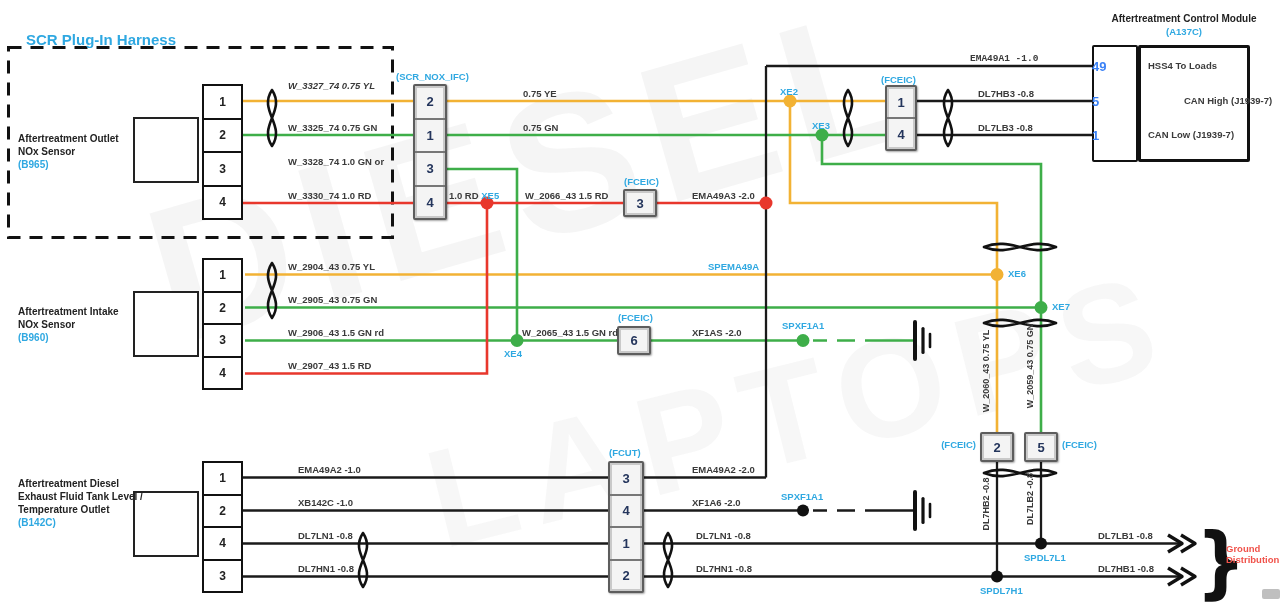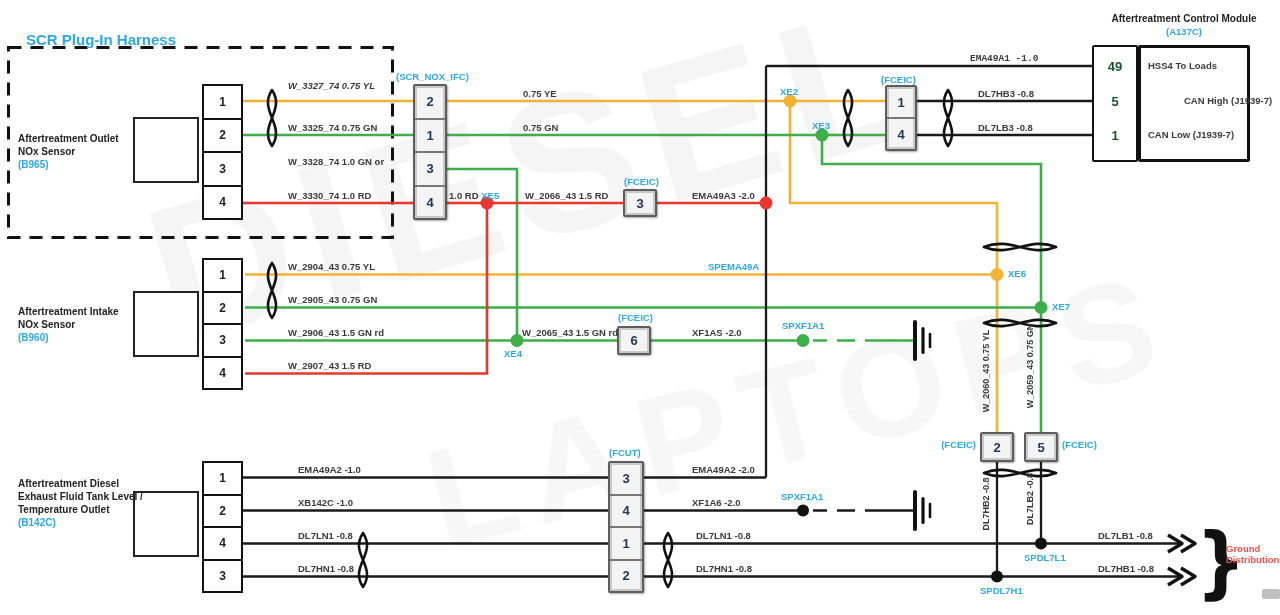--- a/index.html
+++ b/index.html
@@ -21,21 +21,21 @@
   
   .graycon{position:absolute;z-index:4;display:flex;flex-direction:column;background:#f4f4f4;
            border:2px solid #5d5d5d;border-radius:2px;box-sizing:border-box;
            box-shadow:inset 0 0 0 2px #c9c9c9,1px 1px 2px rgba(0,0,0,.35);}
   .graycon .cell{flex:1;display:flex;align-items:center;justify-content:center;
                  font:700 13px "Liberation Sans",sans-serif;color:#24355c;border-top:2px solid #777;}
   .graycon .cell:first-child{border-top:none;}
   .iconbox{position:absolute;z-index:4;background:#fff;border:2px solid #222;box-sizing:border-box;}
   .modulebox{position:absolute;z-index:4;background:#fff;border:3px solid #111;box-sizing:border-box;border-radius:2px;}
   .modpincol{position:absolute;z-index:4;background:#fff;border:2.5px solid #111;box-sizing:border-box;border-radius:2px;}
-  .modpin{position:absolute;z-index:5;font:700 13px "Liberation Sans",sans-serif;color:#14532d;width:46px;text-align:center;}
+  .modpin{position:absolute;z-index:5;font:700 13px "Liberation Sans",sans-serif;color:#3b82f6;width:46px;}
   .wm{position:absolute;z-index:1;font-weight:800;color:rgba(70,70,70,0.055);letter-spacing:14px;white-space:nowrap;}
   .brace{position:absolute;z-index:5;font:700 70px "DejaVu Sans",sans-serif;color:#111;transform:scaleY(1.12);}
   .chip{position:absolute;z-index:6;background:#a9a9a9;border-radius:2px;opacity:.75;}
 </style>
 </head>
 <body>
 
 <div id="stage">
 
   <div class="wm" style="left:140px;top:60px;font-size:195px;transform:rotate(-16deg);">DIESEL</div>

